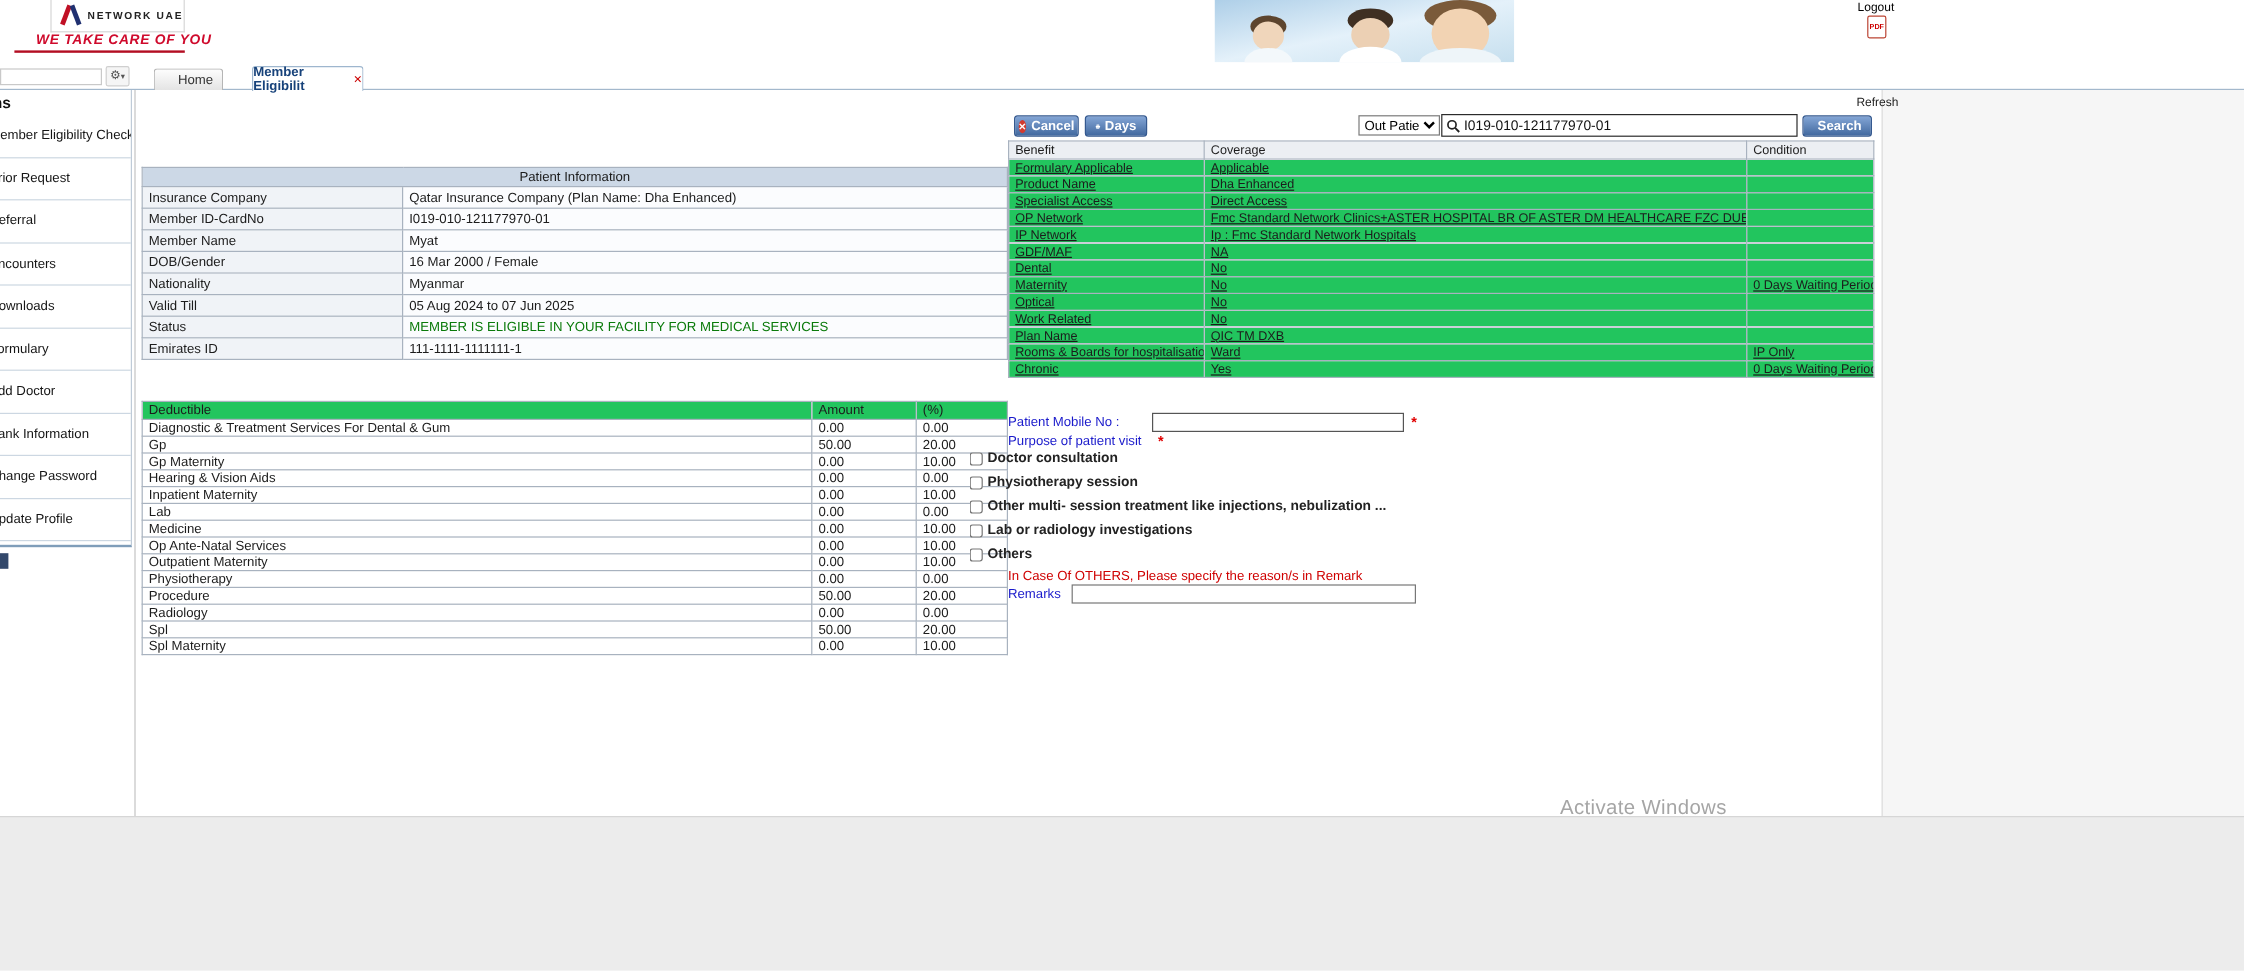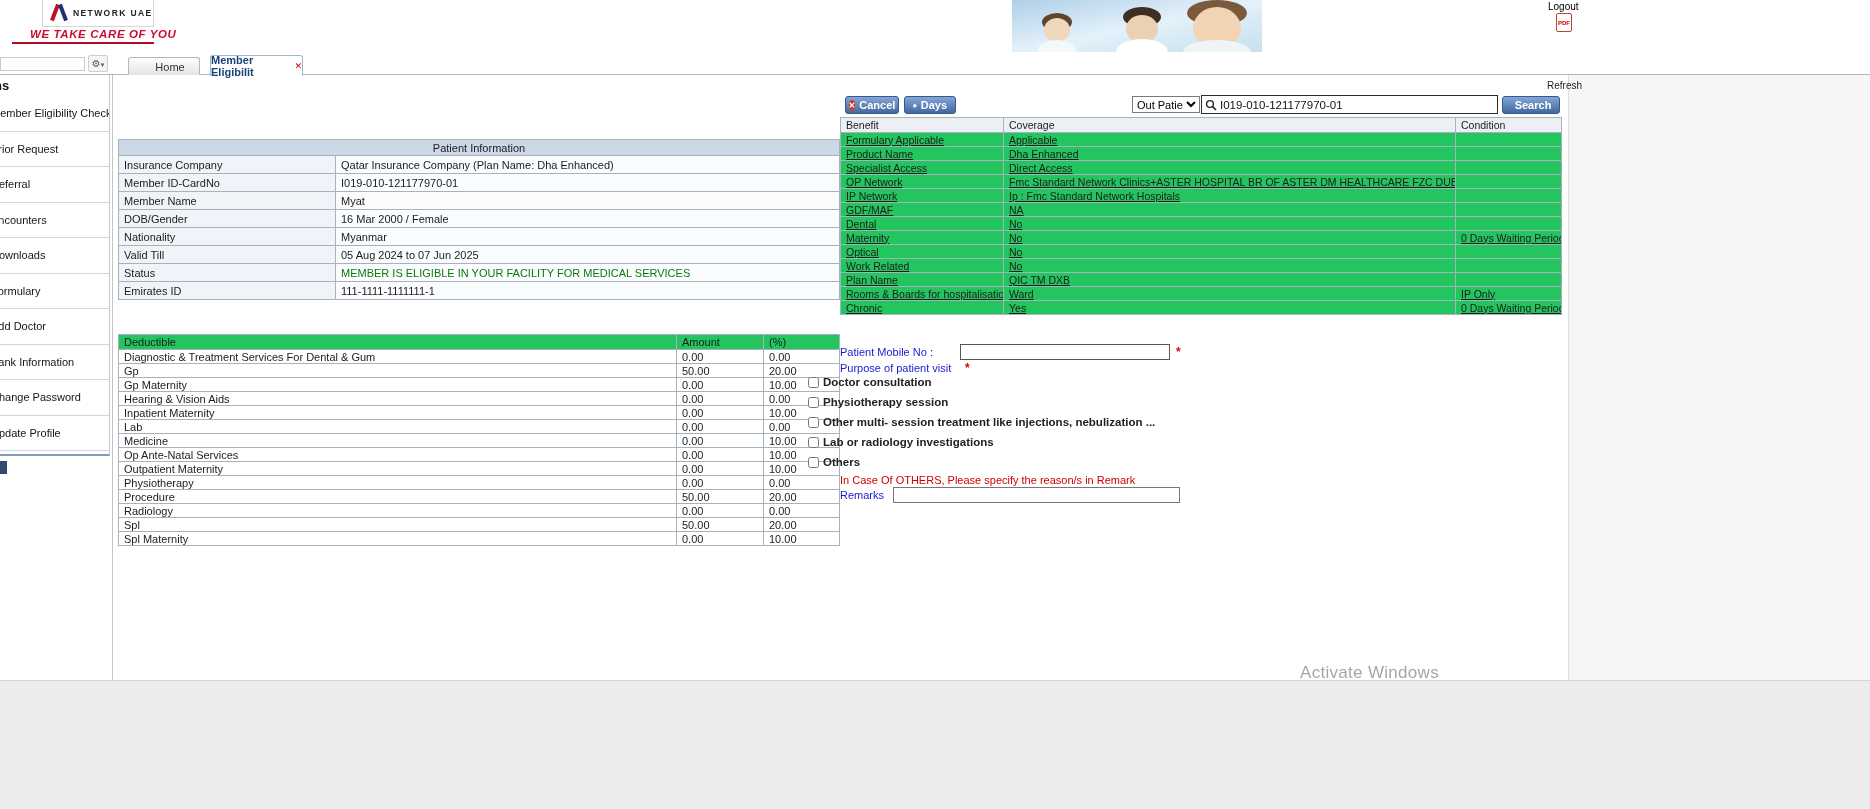--- a/index.html
+++ b/index.html
@@ -38,21 +38,21 @@
               border-bottom:1px solid #a3b8cc; }
   .toolbar-box { position:absolute; left:0; top:3px; width:85px; height:14px; background:#fff;
                  border:1px solid #c9c9c9; }
   .gear-btn { position:absolute; left:88px; top:1px; width:20px; height:17px; background:#f5f5f5;
               border:1px solid #cfcfcf; border-radius:2px; font-size:10px; line-height:15px;
               text-align:center; cursor:pointer; color:#555; }
   .gear-btn .arrow { font-size:7px; }
   .tab { position:absolute; display:flex; align-items:center; justify-content:center; gap:4px;
          border:1px solid #b5b5b5; border-bottom:none; border-radius:3px 3px 0 0;
          background:linear-gradient(#fdfdfd,#e4e4e4); color:#333; cursor:pointer; }
-  .tab-home { left:128px; top:3px; width:72px; height:18px;padding-left:12px; }
+  .tab-home { left:128px; top:3px; width:58px; height:18px;padding-left:12px; }
   .tab-active { left:210px; top:1px; width:93px; height:21px; background:#fff;
                 border-color:#9eb6ce; color:#17427a; font-weight:bold; z-index:3; }
   .tab-close { color:#cc0000; font-size:9px; font-weight:bold; cursor:pointer; }
 
   
   .sidebar { position:absolute; left:0; top:75px; width:110px; height:381px; background:#fff;
              border-right:1px solid #bfcbd8; border-bottom:2px solid #7f9db9; overflow:hidden; }
   .sidebar-title { position:relative; left:-53px; height:21px; line-height:21px; font-size:13px;
                    font-weight:bold; color:#111; white-space:nowrap; }
   .sidebar-item { position:relative; left:-9px; height:35.5px; line-height:35.5px;

